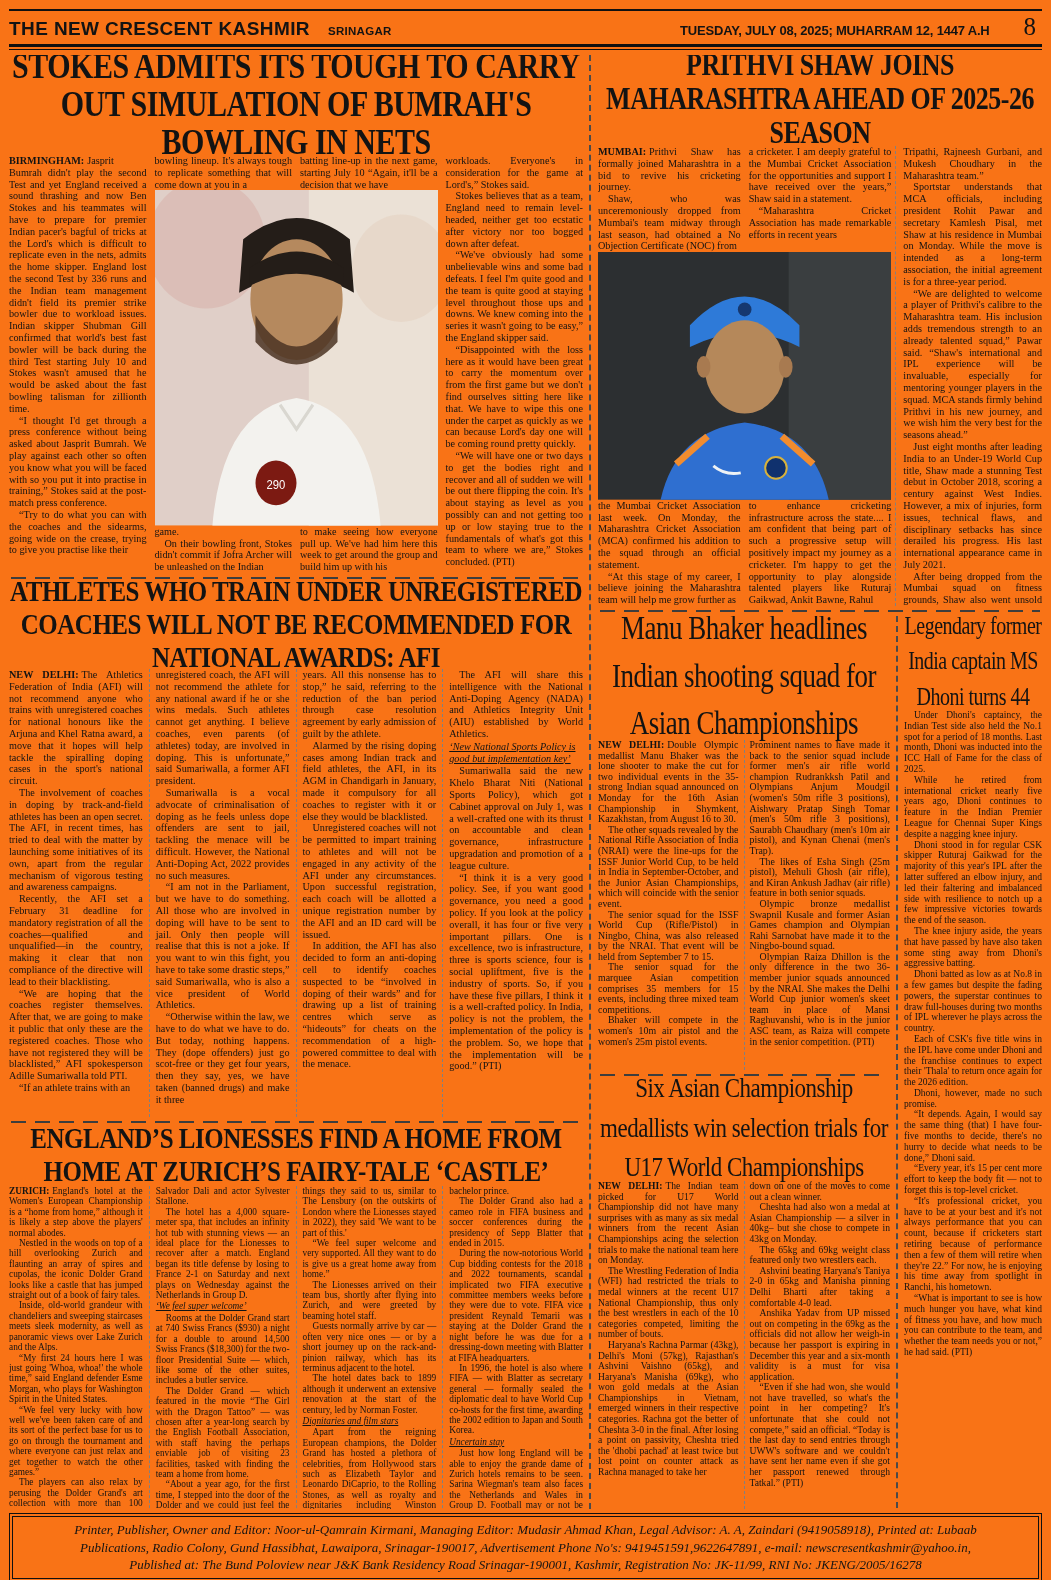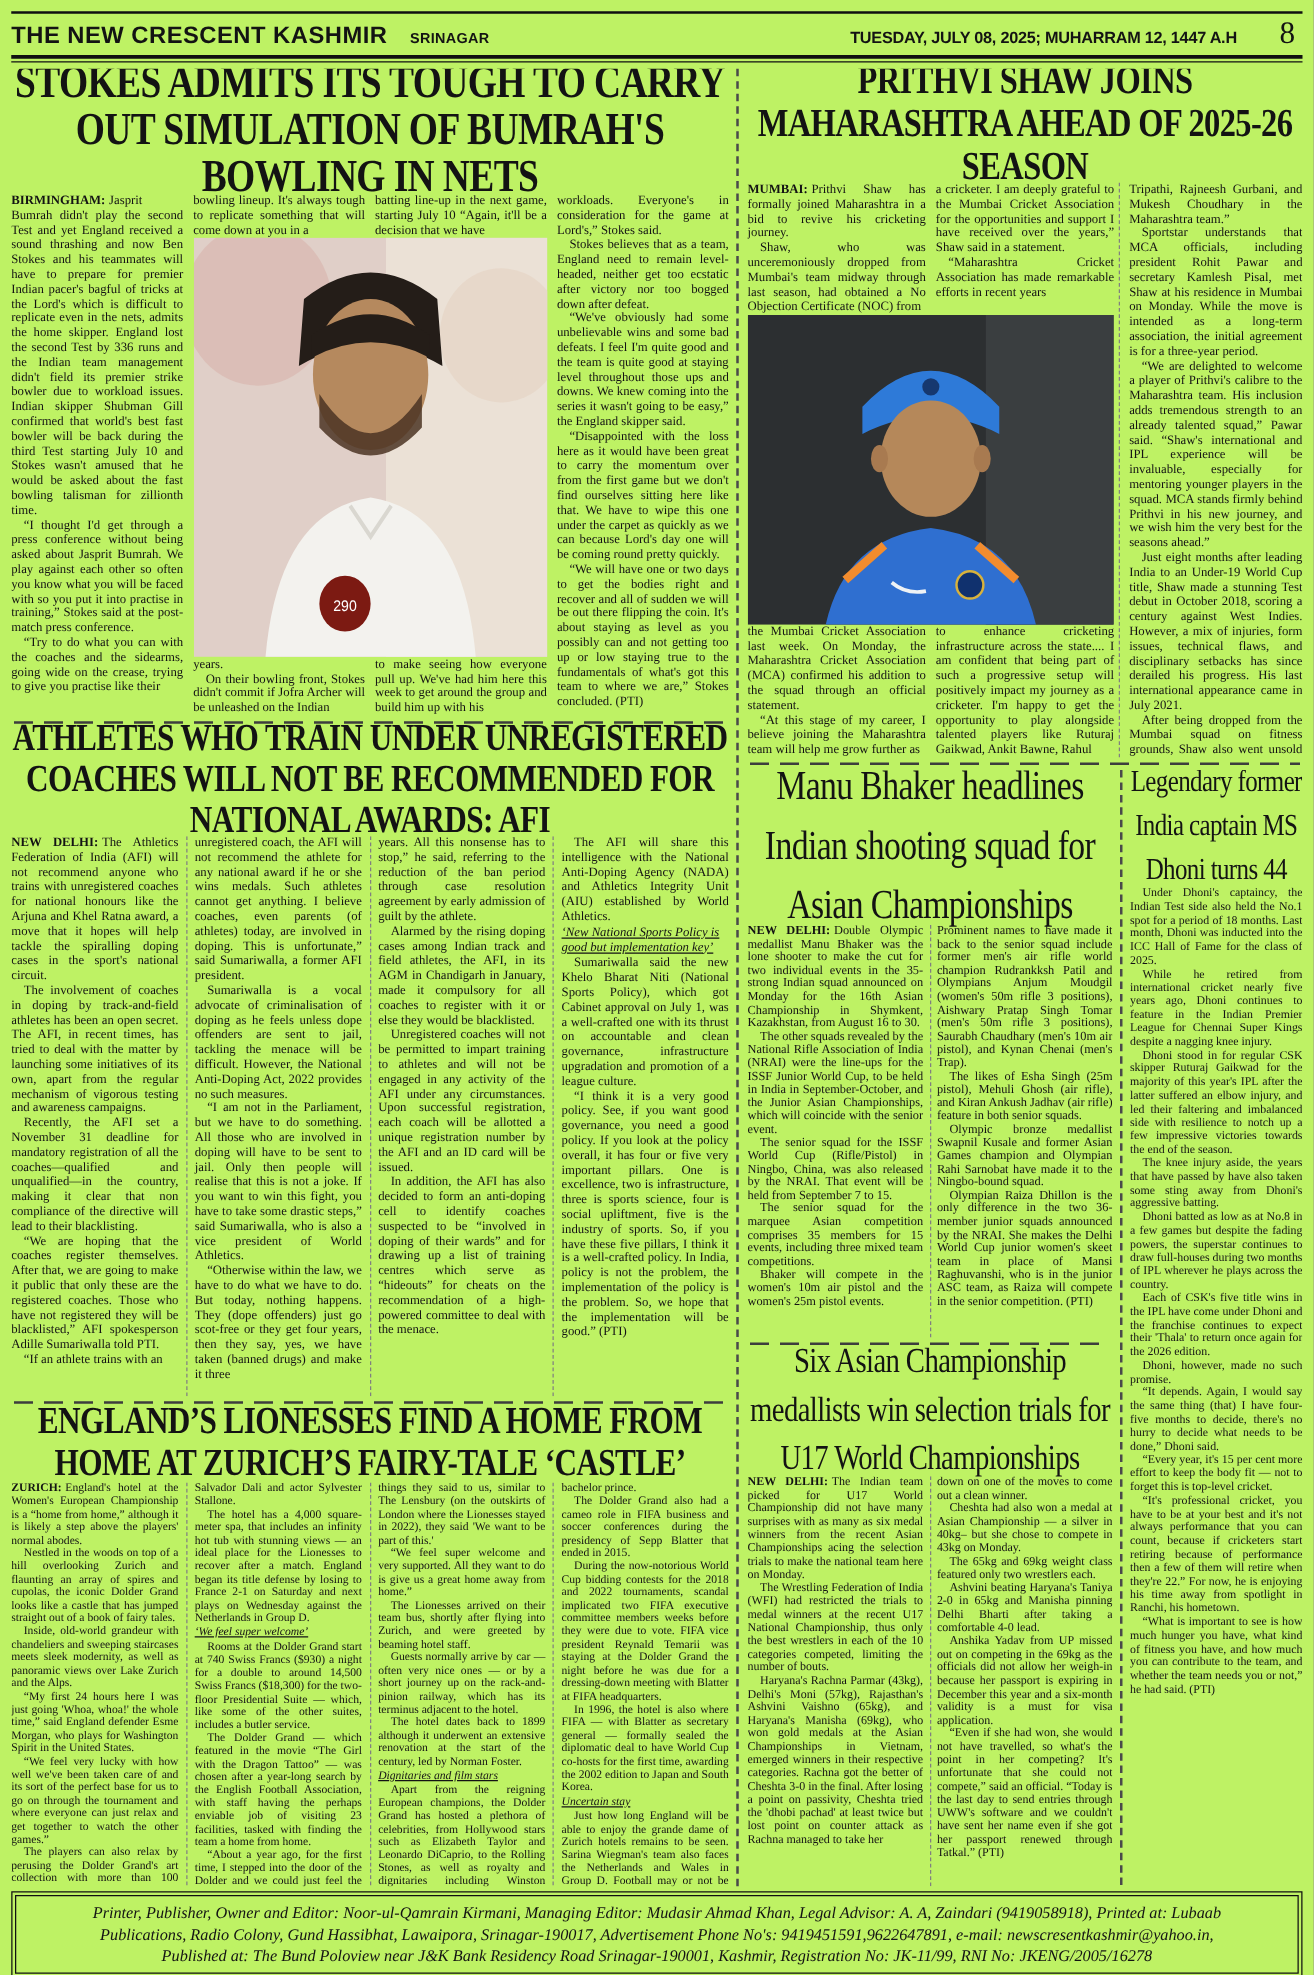--- a/index.html
+++ b/index.html
@@ -1,16 +1,16 @@
 <!DOCTYPE html>
 <html><head>
 <meta charset="utf-8">
 <style>
   html,body{margin:0;padding:0;background:#8a8a8a;}
-  .page{width:1051px;height:1580px;margin:0 auto;background:#bef264;color:#131313;
+  .page{width:1051px;height:1580px;margin:0 auto;background:#f97316;color:#131313;
         font-family:"Liberation Serif",serif;box-sizing:border-box;padding:6px 9px;overflow:hidden;position:relative;}
   .topline{border-top:2.5px solid #101010;margin:3px 0 2px;}
   .masthead{display:flex;align-items:baseline;height:30px;font-family:"Liberation Sans",sans-serif;}
   .paper-name{font-size:19px;font-weight:bold;letter-spacing:.4px;}
   .city{font-size:11.5px;font-weight:bold;margin-left:18px;letter-spacing:.3px;}
   .mast-right{margin-left:auto;display:flex;align-items:baseline;gap:34px;}
   .date-line{font-size:13px;font-weight:bold;letter-spacing:-.2px;}
   .pageno{font-size:25px;font-family:"Liberation Serif",serif;font-weight:normal;margin-right:6px;}
   .mast-rule{border-top:3px solid #101010;border-bottom:1.5px solid #101010;height:2px;margin:1px 0 5px;}
 
@@ -124,21 +124,21 @@
               <path d="M92 70 Q138 40 184 70 L184 86 Q138 64 92 86 Z" fill="#241d18"></path>
               <path d="M98 112 Q138 168 178 112 L178 136 Q138 176 98 136 Z" fill="#4b3423" opacity="0.85"></path>
               <path d="M56 300 Q66 196 138 186 Q210 196 220 300 Z" fill="#f3f2ee"></path>
               <path d="M122 192 L138 214 L154 192" fill="none" stroke="#d9d7d0" stroke-width="3"></path>
               <circle cx="118" cy="262" r="20" fill="#7c1a12"></circle>
               <text x="118" y="267" font-size="11" fill="#ffffff" text-anchor="middle" font-family="Liberation Sans, sans-serif">290</text>
             </svg>
           </figure>
           <div class="sg-c2b">
               <div class="flow flush">
-                <p class="para">years.</p>
+                <p class="para">game.</p>
                 <p class="para">On their bowling front, Stokes didn't commit if Jofra Archer will be unleashed on the Indian</p>
               </div>
             </div>
           <div class="sg-c3b">
               <p class="para cont">to make seeing how everyone pull up. We've had him here this week to get around the group and build him up with his</p>
             </div>
           <div class="sg-c4">
               <div class="flow flush">
                 <p class="para">workloads. Everyone's in consideration for the game at Lord's,” Stokes said.</p>
                 <p class="para">Stokes believes that as a team, England need to remain level-headed, neither get too ecstatic after victory nor too bogged down after defeat.</p>
@@ -152,21 +152,21 @@
 
       <div class="hdash"></div>
 
       <section>
         <h1 class="art-head h-afi"><span class="stretch">ATHLETES WHO TRAIN UNDER UNREGISTERED COACHES WILL NOT BE RECOMMENDED FOR NATIONAL AWARDS: AFI</span></h1>
         <div class="afi-cols body-std">
           <div class="ncol">
             <p class="para lead-p"><b class="dl">NEW DELHI:</b><span>The Athletics Federation of India (AFI) will not recommend anyone who trains with unregistered coaches for national honours like the Arjuna and Khel Ratna award, a move that it hopes will help tackle the spiralling doping cases in the sport's national circuit.</span></p>
             <div class="flow">
                 <p class="para">The involvement of coaches in doping by track-and-field athletes has been an open secret. The AFI, in recent times, has tried to deal with the matter by launching some initiatives of its own, apart from the regular mechanism of vigorous testing and awareness campaigns.</p>
-                <p class="para">Recently, the AFI set a November 31 deadline for mandatory registration of all the coaches—qualified and unqualified—in the country, making it clear that non compliance of the directive will lead to their blacklisting.</p>
+                <p class="para">Recently, the AFI set a February 31 deadline for mandatory registration of all the coaches—qualified and unqualified—in the country, making it clear that non compliance of the directive will lead to their blacklisting.</p>
                 <p class="para">“We are hoping that the coaches register themselves. After that, we are going to make it public that only these are the registered coaches. Those who have not registered they will be blacklisted,” AFI spokesperson Adille Sumariwalla told PTI.</p>
                 <p class="para">“If an athlete trains with an</p>
               </div>
           </div>
           <div class="ncol">
               <div class="flow flush">
                 <p class="para">unregistered coach, the AFI will not recommend the athlete for any national award if he or she wins medals. Such athletes cannot get anything. I believe coaches, even parents (of athletes) today, are involved in doping. This is unfortunate,” said Sumariwalla, a former AFI president.</p>
                 <p class="para">Sumariwalla is a vocal advocate of criminalisation of doping as he feels unless dope offenders are sent to jail, tackling the menace will be difficult. However, the National Anti-Doping Act, 2022 provides no such measures.</p>
                 <p class="para">“I am not in the Parliament, but we have to do something. All those who are involved in doping will have to be sent to jail. Only then people will realise that this is not a joke. If you want to win this fight, you have to take some drastic steps,” said Sumariwalla, who is also a vice president of World Athletics.</p>
                 <p class="para">“Otherwise within the law, we have to do what we have to do. But today, nothing happens. They (dope offenders) just go scot-free or they get four years, then they say, yes, we have taken (banned drugs) and make it three</p>

